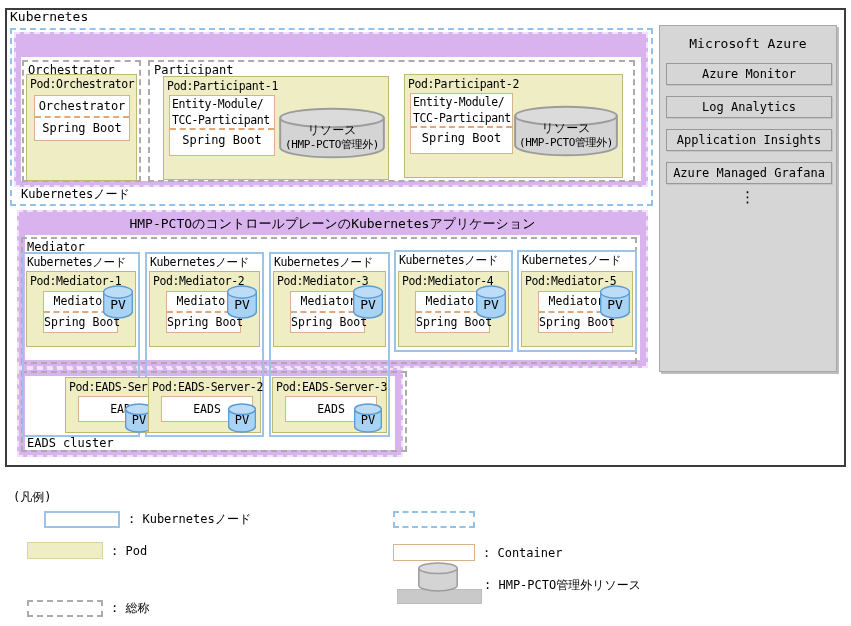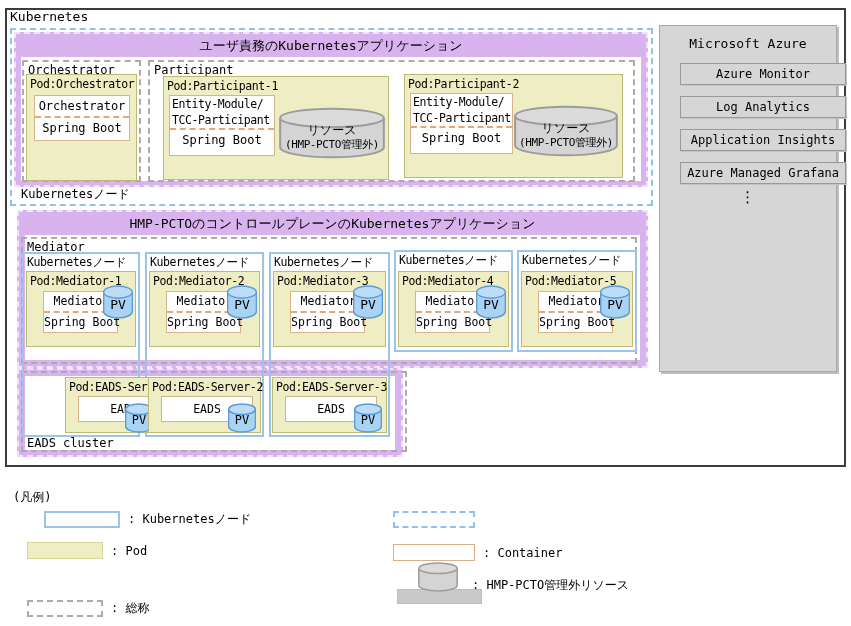--- a/index.html
+++ b/index.html
@@ -36,21 +36,21 @@
   .cyl-txt{position:absolute;left:0;right:0;top:0;bottom:0;display:flex;flex-direction:column;
            align-items:center;justify-content:center;z-index:2;}
   .res-line{font-size:12px;line-height:15px;white-space:nowrap;}
   .res-line2{font-size:11px;line-height:14px;letter-spacing:-.4px;white-space:nowrap;}
   .pv-txt{font-size:13px;padding-top:4px;}
 
   
   .azure{background:#d6d6d6;border:1px solid #a8a8a8;box-shadow:2px 2px 0 #bdbdbd;z-index:2;}
   .az-title{position:absolute;left:0;right:0;top:10px;text-align:center;font-size:13px;}
   .az-item{position:absolute;left:6px;width:166px;height:22px;background:#d6d6d6;border:1px solid #999;
-           box-shadow:1px 1px 0 #c3c3c3;text-align:center;font-size:12px;line-height:20px;white-space:nowrap;margin-left:14px;}
+           box-shadow:1px 1px 0 #c3c3c3;text-align:center;font-size:12px;line-height:20px;white-space:nowrap;}
   .az-dots{position:absolute;left:0;right:0;text-align:center;font-size:15px;letter-spacing:1px;}
 
   
   .lg-row{position:absolute;display:flex;align-items:center;}
   .sw{height:17px;flex:0 0 auto;background:#fff;}
   .sw-node{width:76px;border:2px solid #9dc3e6;}
   .sw-pod{width:76px;background:#eeedc4;border:1px solid #d8d69c;}
   .sw-bound{width:76px;background:#d9b3ee;border:2px dashed #c9a2e4;}
   .sw-gen{width:76px;border:2px dashed #ababab;}
   .sw-nodedash{width:82px;border:2px dashed #92c1ea;}
@@ -64,21 +64,20 @@
 <div class="canvas">
 
   <div class="abs outer" style="left:5px;top:8px;width:841px;height:459px;"></div>
   <div class="abs nowrap" style="left:10px;top:9px;font-size:13px;">Kubernetes</div>
 
   <div class="abs blue-dash" style="left:10px;top:28px;width:643px;height:178px;z-index:1;">
     <div class="abs nowrap" style="left:9px;bottom:1px;font-size:12px;">Kubernetesノード</div>
   </div>
 
   <div class="abs purple" style="left:14px;top:32px;width:634px;height:155px;z-index:1;">
-    <div class="banner" style="top:1px;">ユーザ責務のKubernetesアプリケーション</div>
     <div class="white-in" style="left:5px;top:23px;right:5px;bottom:4px;"></div>
   </div>
 
   <div class="abs gray-dash" style="left:22px;top:60px;width:119px;height:122px;z-index:2;">
     <div class="grp-lbl">Orchestrator</div>
   </div>
   <div class="abs pod" style="left:26px;top:74px;width:111px;height:107px;">
     <div class="pod-lbl">Pod:Orchestrator</div>
     <div class="abs cbox" style="left:7px;top:20px;width:96px;height:46px;">
       <div class="crow-big">Orchestrator</div>
@@ -336,15 +335,15 @@
 
   <div class="abs" style="left:397px;top:560px;width:85px;height:44px;">
     <div class="lg-rect" style="left:0;top:29px;width:85px;height:15px;"></div>
     <div class="cyl" style="left:21px;top:2px;width:40px;height:30px;">
       <svg viewBox="0 0 100 62" preserveAspectRatio="none">
         <path d="M2 13 V48 A48 12 0 0 0 98 48 V13" fill="#d4d4d4" stroke="#9c9c9c" stroke-width="1.5" vector-effect="non-scaling-stroke"></path>
         <ellipse cx="50" cy="13" rx="48" ry="11" fill="#dbdbdb" stroke="#9c9c9c" stroke-width="1.5" vector-effect="non-scaling-stroke"></ellipse>
       </svg>
     </div>
   </div>
-  <div class="abs nowrap" style="left:472px;top:577px;font-size:12px;">: HMP-PCTO管理外リソース</div>
+  <div class="abs nowrap" style="left:484px;top:577px;font-size:12px;">: HMP-PCTO管理外リソース</div>
 
 </div>
 
 </body></html>

